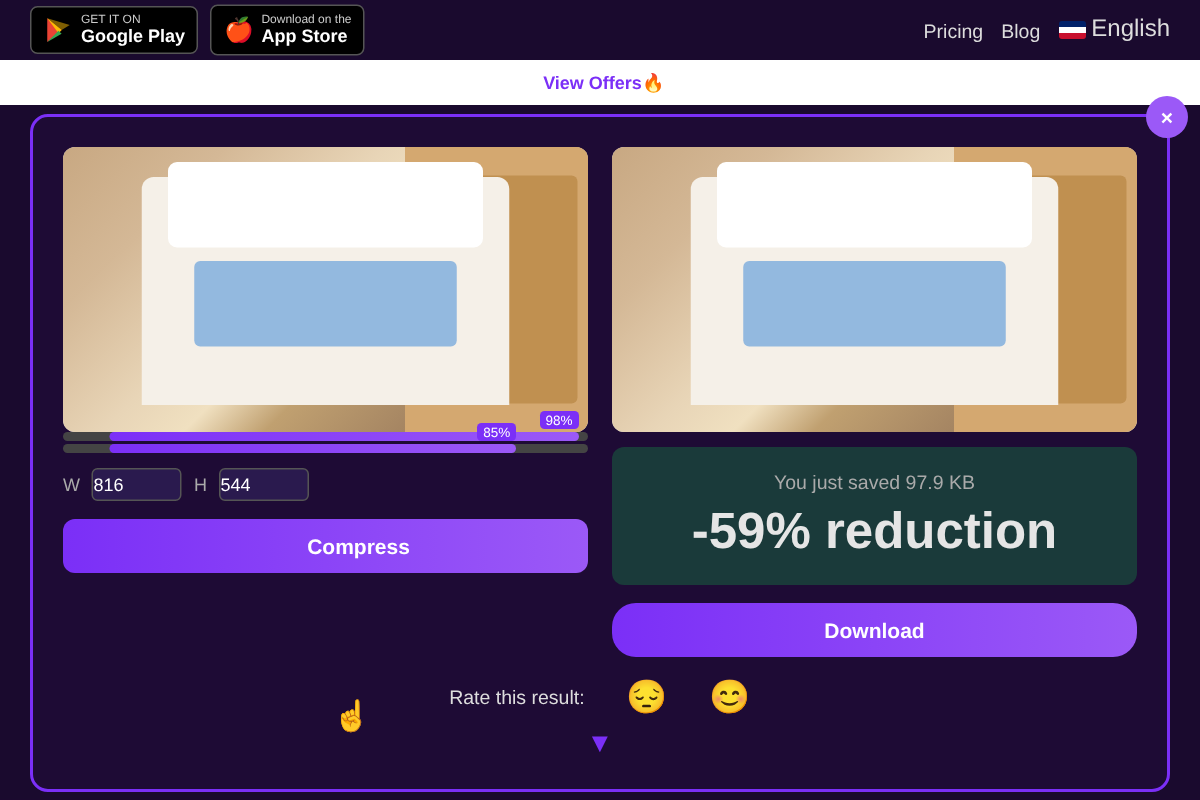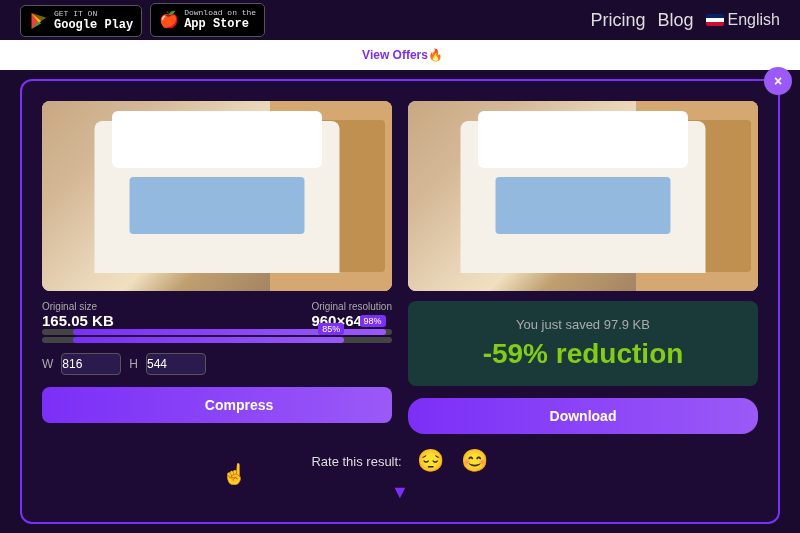--- a/index.html
+++ b/index.html
@@ -19,24 +19,23 @@
       background: #1a0a2e;
       display: flex;
       align-items: center;
       justify-content: flex-end;
       padding: 0 20px;
       gap: 12px;
     }
 
     .header-left {
       display: flex;
-      align-items: flex-end;
+      align-items: center;
       gap: 8px;
       margin-right: auto;
-      font-family: Liberation Mono, monospace;
     }
 
     .store-badge {
       display: flex;
       align-items: center;
       background: #000;
       border: 1px solid #555;
       border-radius: 5px;
       padding: 4px 8px;
       gap: 5px;
@@ -59,21 +58,21 @@
 
     .store-badge-text .big {
       font-size: 12px;
       color: #fff;
       font-weight: bold;
       line-height: 1.2;
     }
 
     .nav-link {
       color: #ddd;
-      font-size: 18px;
+      font-size: 13px;
       cursor: pointer;
       text-decoration: none;
     }
 
     .lang-badge {
       display: flex;
       align-items: center;
       gap: 4px;
       color: #ddd;
       font-size: 16px;
@@ -339,23 +338,23 @@
       text-align: center;
     }
 
     .savings-subtitle {
       font-size: 13px;
       color: #aaa;
       margin-bottom: 6px;
     }
 
     .savings-headline {
-      font-size: 28px;
-      font-weight: bold;
-      color: #84cc16;
+      font-size: 34px;
+      font-weight: bold;
+      color: #e5e5e5;
     }
 
     
     .download-btn {
       width: 100%;
       height: 36px;
       background: linear-gradient(to right, #7b2ff7, #9b59f7);
       border: none;
       border-radius: 16px;
       color: #fff;
@@ -366,21 +365,21 @@
       display: flex;
       align-items: center;
       justify-content: center;
     }
 
     
     .rating-row {
       display: flex;
       align-items: center;
       justify-content: center;
-      gap: 16px;
+      gap: 28px;
       margin-top: 14px;
     }
 
     .rating-label {
       color: #ddd;
       font-size: 13px;
     }
 
     .emoji-btn {
       font-size: 22px;
@@ -488,30 +487,20 @@
         <div class="img-container">
           <div class="photo-bg">
             <div class="wall"></div>
             <div class="door-panel"></div>
             <div class="crib-shape"></div>
             <div class="crib-back"></div>
             <div class="fabric"></div>
           </div>
         </div>
 
-        <div class="info-row">
-          <div class="info-item">
-            <div class="label">Original size</div>
-            <div class="value">165.05 KB</div>
-          </div>
-          <div class="info-item">
-            <div class="label">Original resolution</div>
-            <div class="value">960×640</div>
-          </div>
-        </div>
 
         <div class="slider-track">
           <div class="slider-fill" style="width: 98%;">
             <span class="slider-badge">98%</span>
           </div>
         </div>
 
         <div class="slider-track">
           <div class="slider-fill" style="width: 85%;">
             <span class="slider-badge">85%</span>

